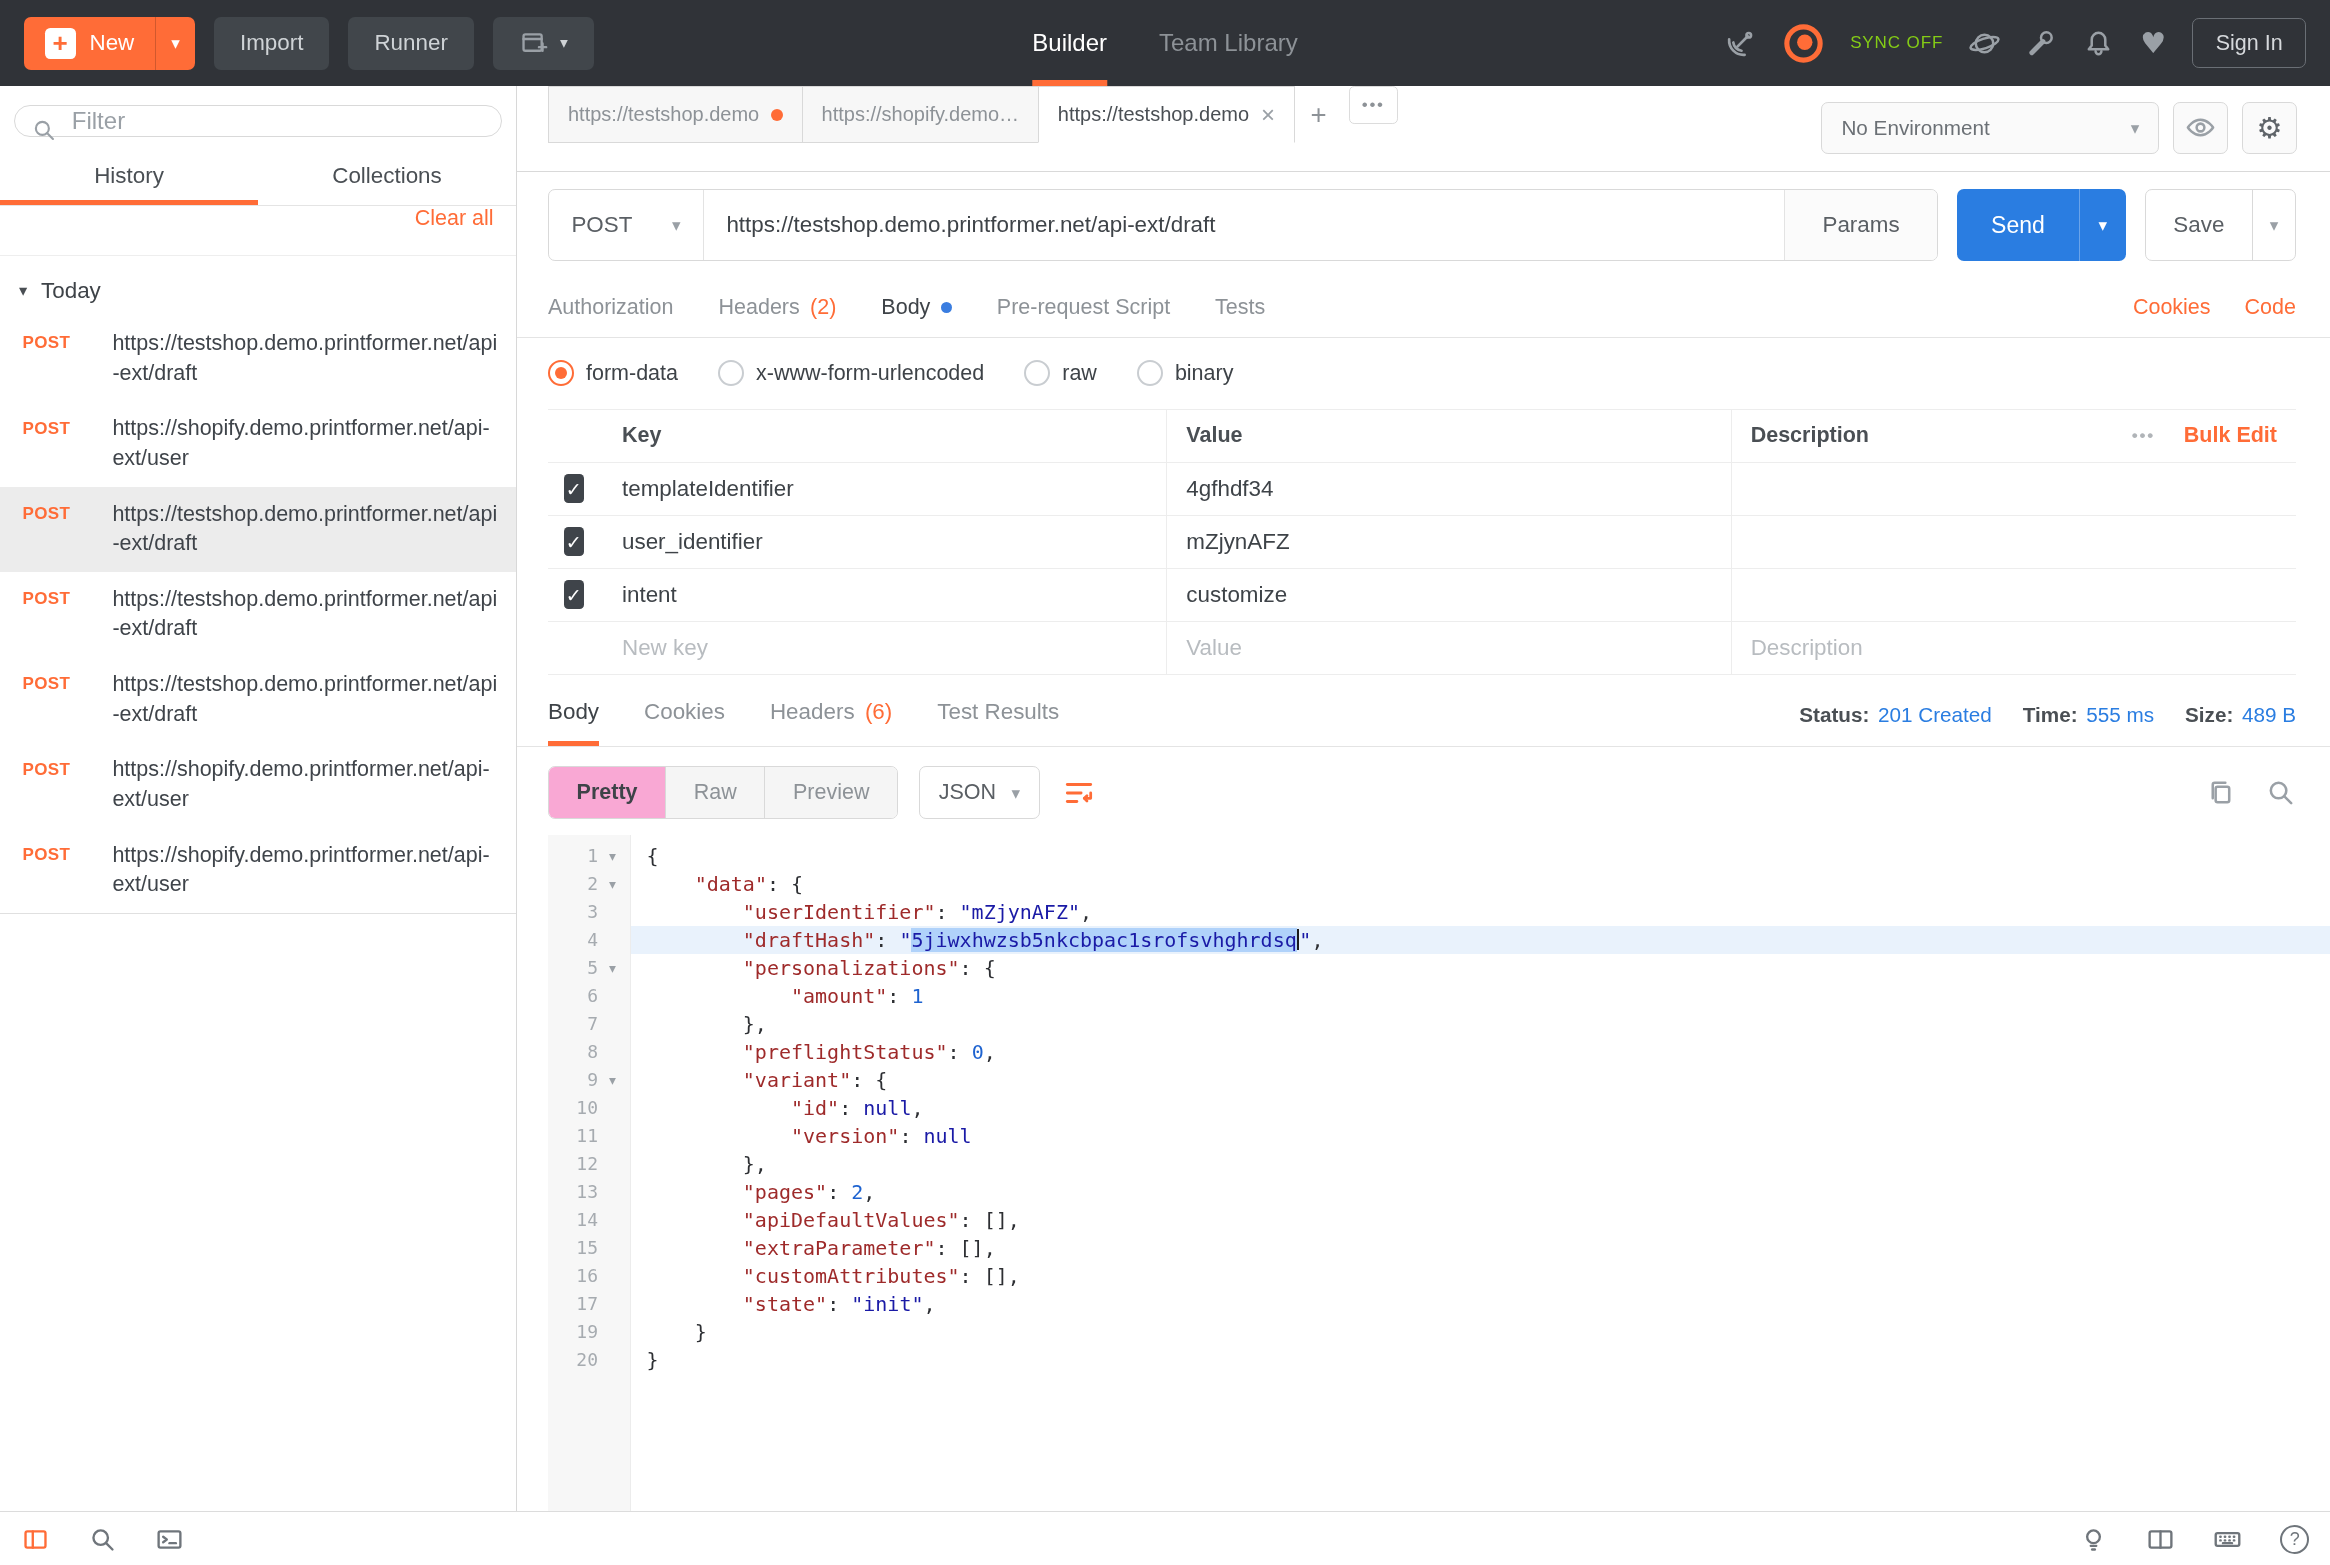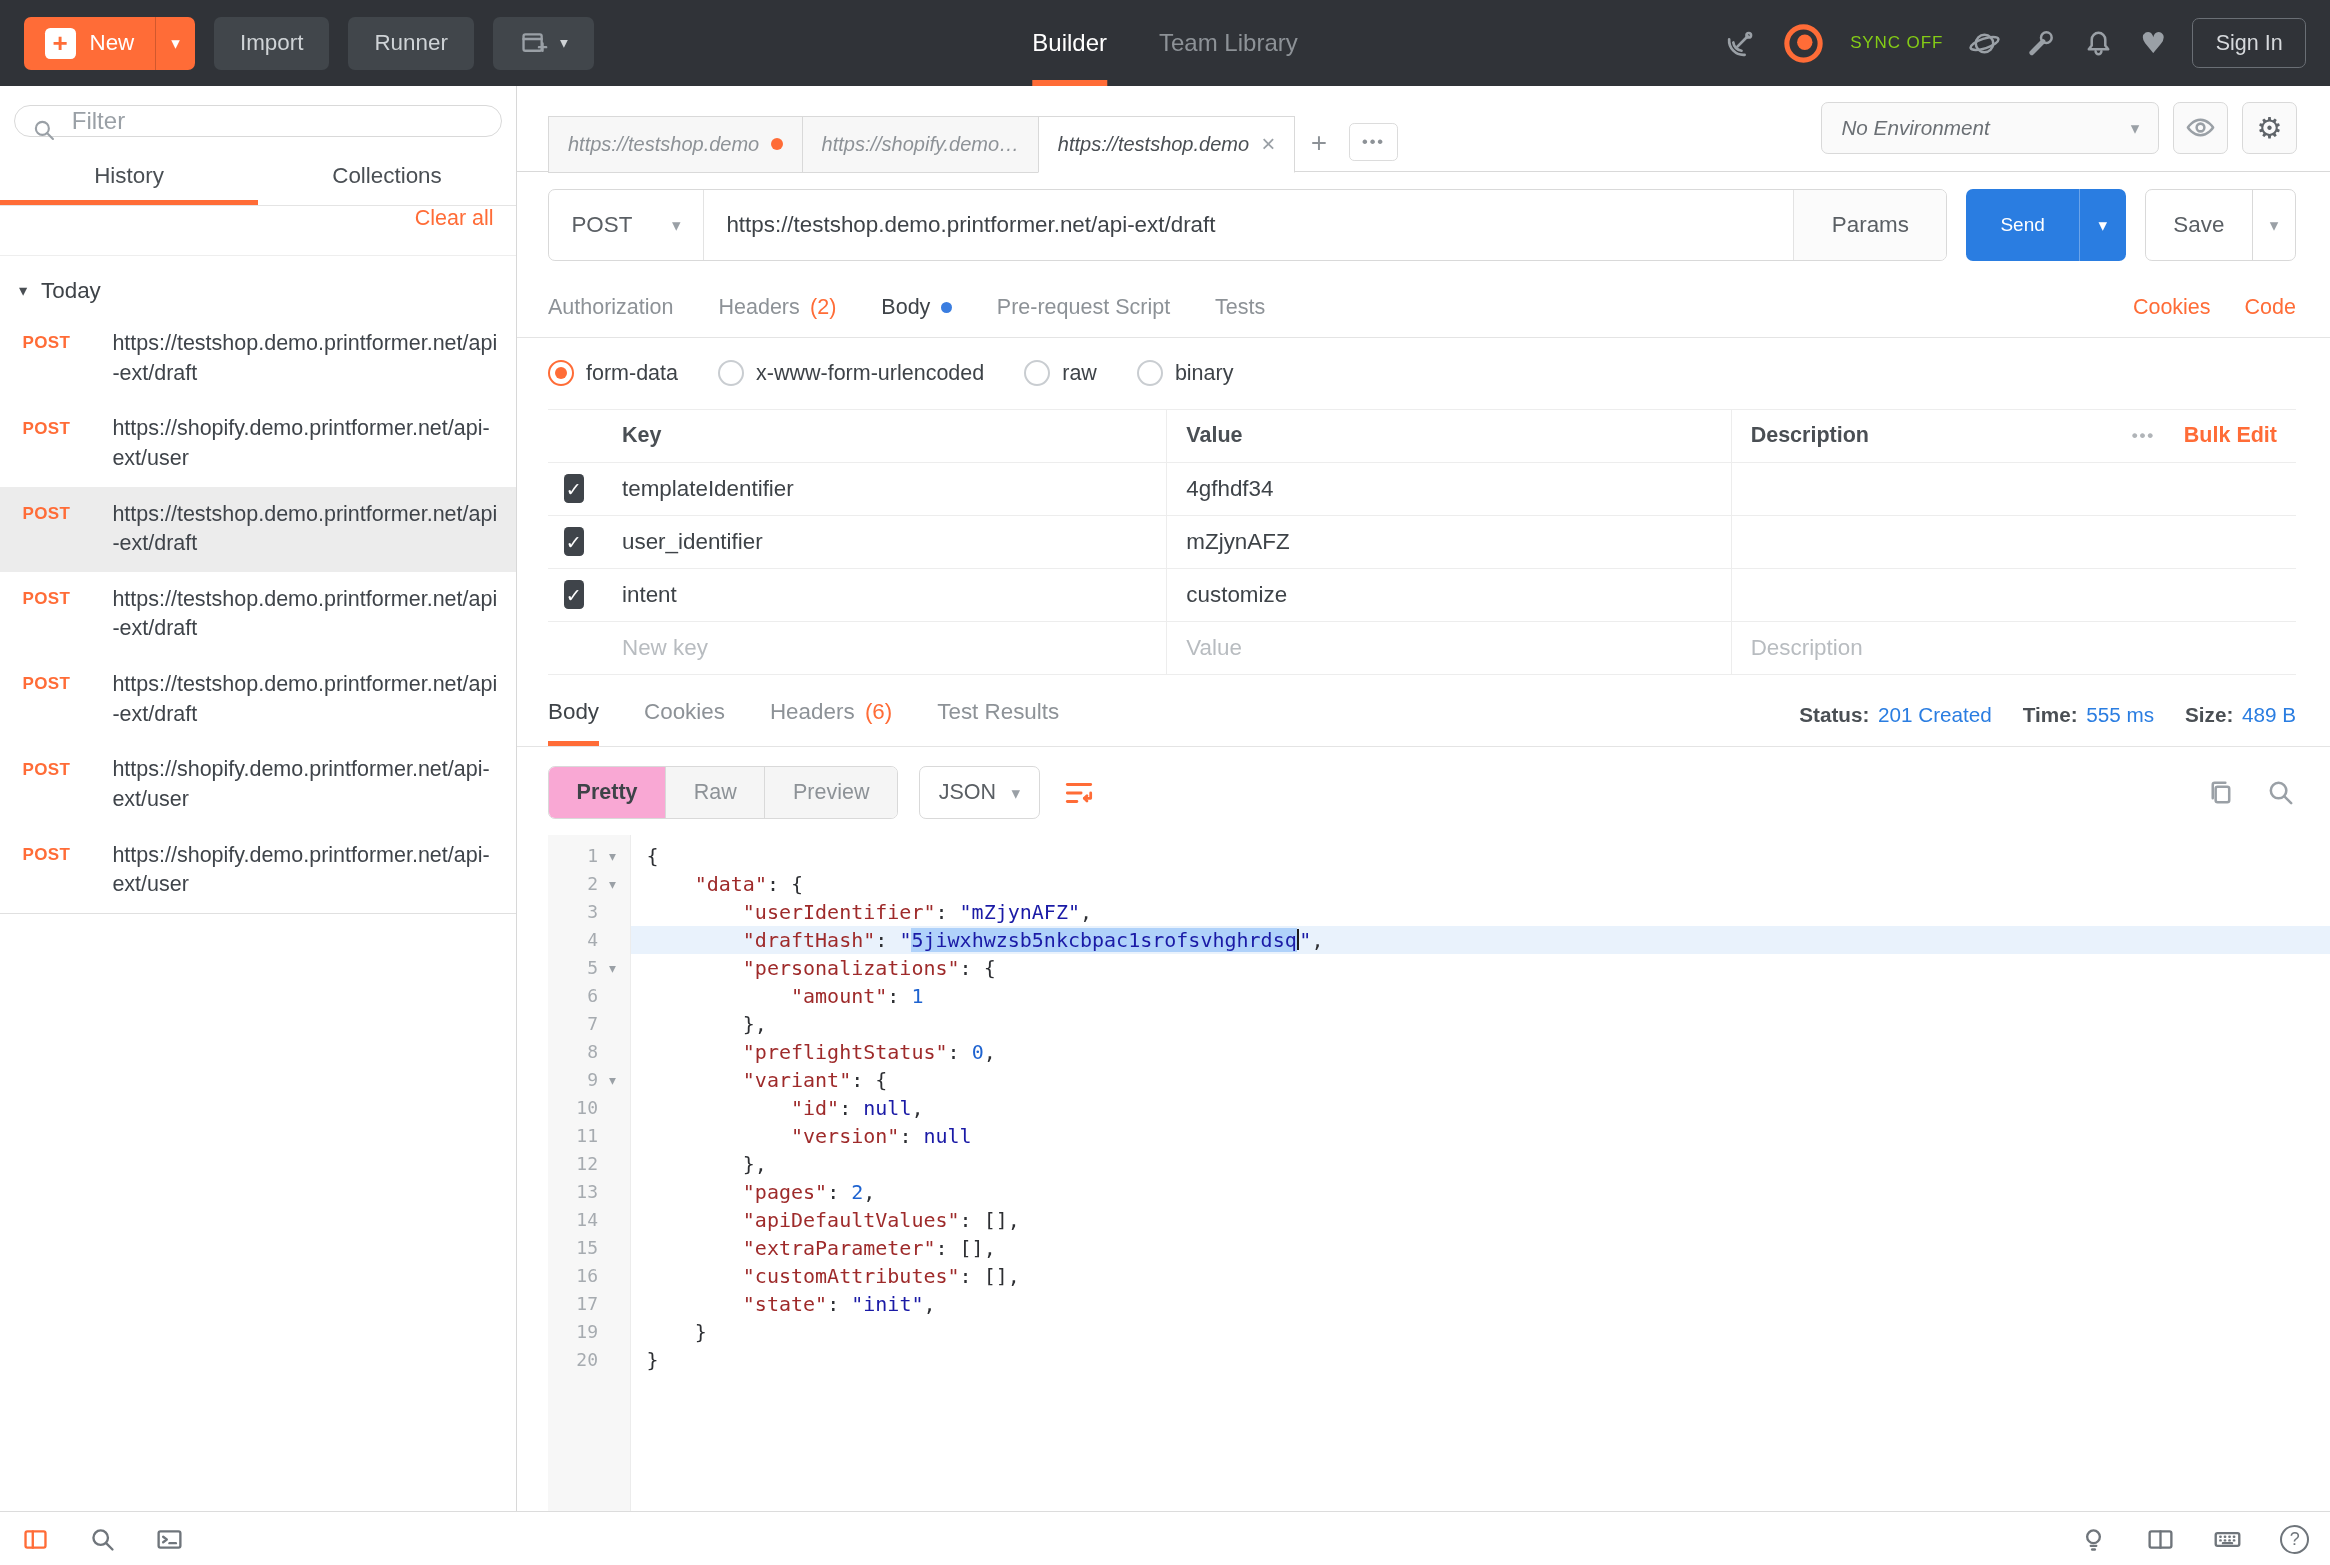--- a/index.html
+++ b/index.html
@@ -41,21 +41,21 @@
   .clear-all { color:#ff6c37; font-size:21.5px; }
   .today-row { display:flex; align-items:center; gap:13.8px; padding:22.4px 19px 12px; font-size:22.4px; color:#3e4348; }
   .today-caret { font-size:16.4px; color:#4a4f54; }
   .hist-list { border-bottom:1.7px solid #e0e0e0; }
   .hist-item { display:flex; padding:13px 17px 13px 22.4px; gap:19px; }
   .hist-item.selected { background:#ececec; }
   .hist-method { color:#ff6c37; font-size:17px; font-weight:bold; flex:0 0 71px; padding-top:4.3px; letter-spacing:0.4px; }
   .hist-url { flex:1; font-size:21.5px; color:#3f444a; line-height:1.38; word-break:break-all; }
 
   
-  .tabstrip { height:86px; border-bottom:1.7px solid #d9d9d9; display:flex; align-items:flex-end; padding-left:31px; position:relative; flex:0 0 auto;font-style:italic; }
+  .tabstrip { height:86px; border-bottom:1.7px solid #d9d9d9; display:flex; align-items:flex-start; padding-left:31px; position:relative; flex:0 0 auto; }
   .open-tabs { display:flex; }
   .rtab { height:57px; margin-bottom:-1.7px; margin-right:-1.7px; display:flex; align-items:center; gap:12px; padding:0 19px; border:1.7px solid #d9d9d9; background:#f7f7f7; color:#8d9297; font-size:20px; }
   .rtab.active { background:#fff; border-bottom-color:#fff; color:#4a4f54; }
   .rtab-label { max-width:198px; overflow:hidden; text-overflow:ellipsis; white-space:nowrap; }
   .dot-orange { width:12px; height:12px; border-radius:50%; background:#ff6c37; flex:0 0 auto; }
   .rtab-close { color:#9aa0a6; font-size:24px; line-height:1; }
   .tab-plus { height:57px; display:flex; align-items:center; padding:0 17px; color:#8d9297; font-size:27.6px; }
   .tab-more { height:38px; margin-bottom:10.3px; display:flex; align-items:center; border:1.7px solid #dcdcdc; border-radius:5.2px; padding:0 12px; color:#8d9297; font-size:17px; letter-spacing:1.7px; margin-left:5.2px; }
   .env-controls { position:absolute; right:33px; top:15.5px; display:flex; gap:13.8px; align-items:center; }
   .env-select { width:338px; height:52px; border:1.7px solid #d9d9d9; border-radius:6.9px; background:#fafafa; color:#6b7075; font-size:20.7px; display:flex; align-items:center; padding:0 19px; }
@@ -65,21 +65,21 @@
 
   
   .url-row { display:flex; align-items:center; padding:17px 34px 17px 31px; flex:0 0 auto; }
   .url-group { flex:1; display:flex; align-items:stretch; height:72px; border:1.7px solid #d9d9d9; border-radius:6.9px; overflow:hidden; }
   .method-select { width:155px; display:flex; align-items:center; justify-content:space-between; padding:0 22.4px; color:#5a5f64; font-size:22.4px; border-right:1.7px solid #e3e3e3; }
   .method-select .sel-caret { color:#9aa0a6; font-size:17px; }
   .url-input { flex:1; border:none; outline:none; font-size:22.4px; color:#3e4348; padding:0 22.4px; font-family:inherit; background:#fff; min-width:0; }
   .params-btn { width:153px; border-left:1.7px solid #e3e3e3; display:flex; align-items:center; justify-content:center; color:#5a5f64; background:#fbfbfb; font-size:22.4px; }
   .split-btn { display:flex; height:72px; margin-left:19px; border-radius:6.9px; overflow:hidden; flex:0 0 auto; }
   .send { background:#2a7de1; color:#fff; }
-  .send .sb-main { padding:0 34px; display:flex; align-items:center; font-size:19px; }
+  .send .sb-main { padding:0 34px; display:flex; align-items:center; font-size:23px; }
   .send .sb-caret { width:47px; display:flex; align-items:center; justify-content:center; border-left:1.7px solid rgba(255,255,255,.3); font-size:17px; }
   .save { border:1.7px solid #d9d9d9; color:#5a5f64; background:#fff; }
   .save .sb-main { padding:0 27.6px; display:flex; align-items:center; font-size:22.4px; }
   .save .sb-caret { width:43px; display:flex; align-items:center; justify-content:center; border-left:1.7px solid #d9d9d9; color:#9aa0a6; font-size:17px; }
 
   
   .req-tabs { display:flex; align-items:center; gap:45px; padding:0 34px 0 31px; height:60px; border-bottom:1.7px solid #e4e4e4; flex:0 0 auto; }
   .reqtab { color:#8d9297; font-size:21.5px; display:flex; align-items:center; gap:10.3px; }
   .reqtab.active { color:#3e4348; }
   .reqtab .count { color:#ff6c37; }

